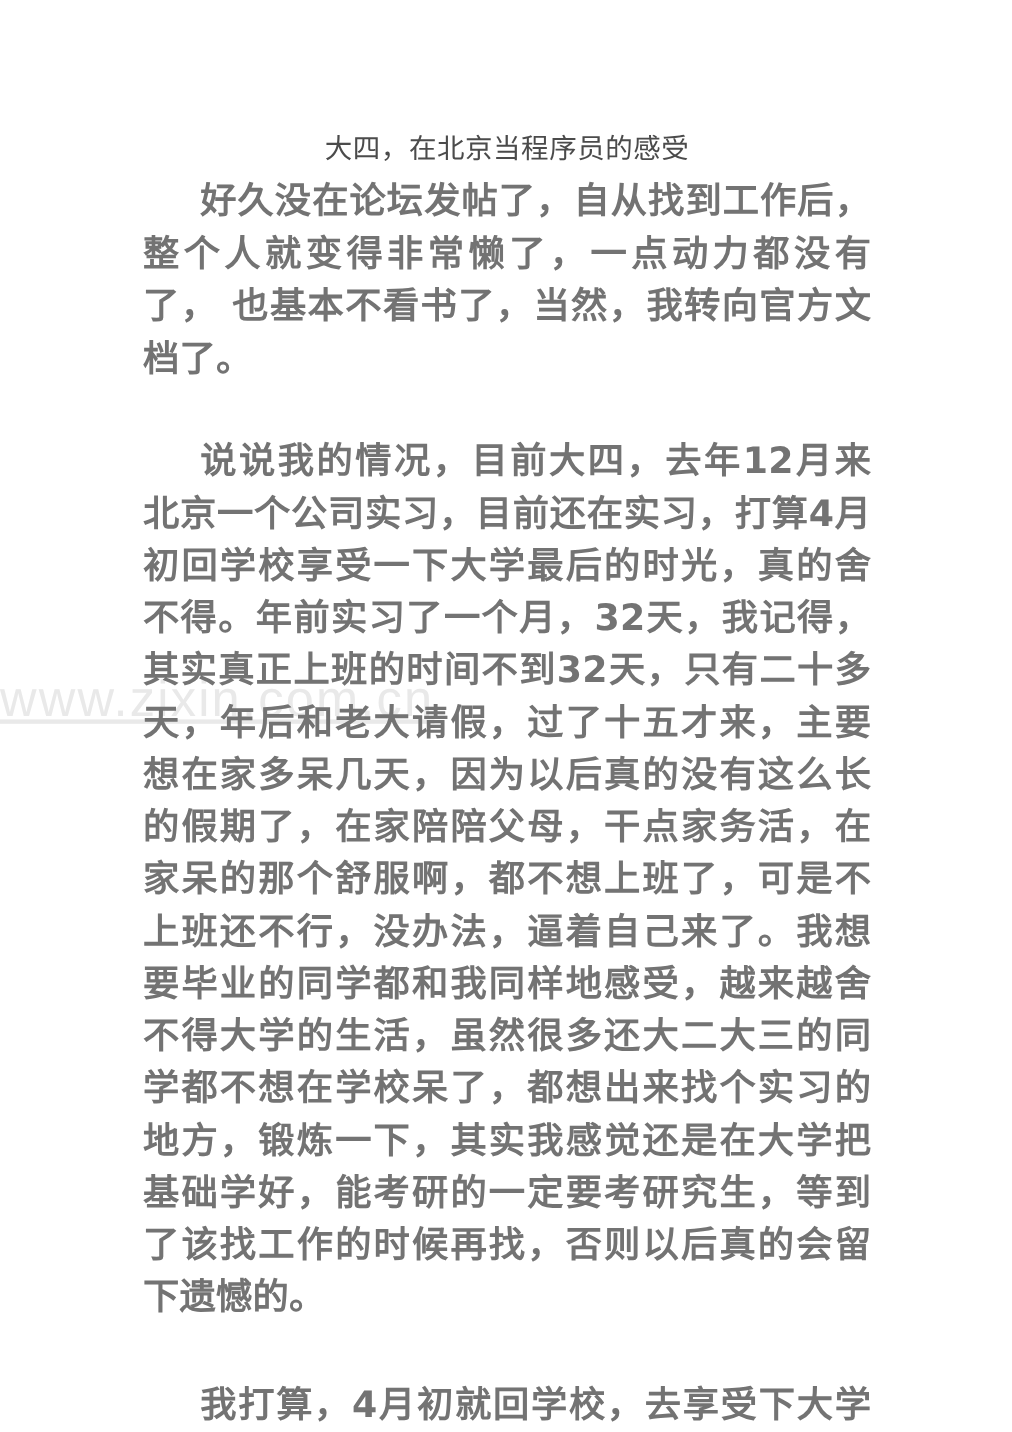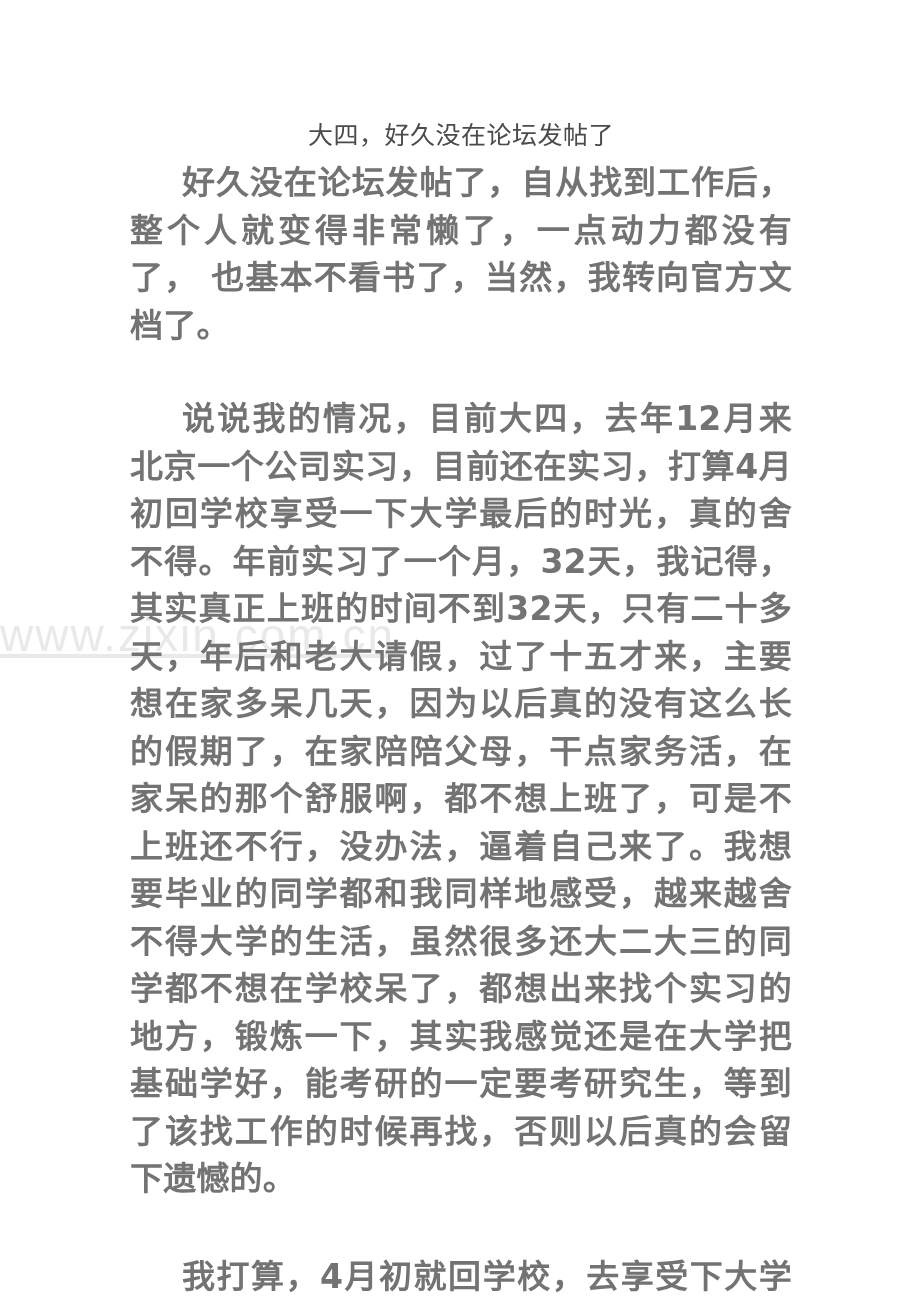--- a/index.html
+++ b/index.html
@@ -77,21 +77,21 @@
 </style>
 </head>
 <body>
 
 <div class="page">
 
   <div class="watermark">www.zixin.com.cn</div>
 
   <div class="doc">
 
-    <h1 class="doc-title">大四，好久没在论坛发帖了</h1>
+    <h1 class="doc-title">大四，在北京当程序员的感受</h1>
 
     <p class="para indent">好久没在论坛发帖了，自从找到工作后，整个人就变得非常懒了，一点动力都没有了， 也基本不看书了，当然，我转向官方文档了。</p>
 
     <div class="gap-md"></div>
 
     <p class="para indent">说说我的情况，目前大四，去年12月来北京一个公司实习，目前还在实习，打算4月初回学校享受一下大学最后的时光，真的舍不得。年前实习了一个月，32天，我记得，其实真正上班的时间不到32天，只有二十多天，年后和老大请假，过了十五才来，主要想在家多呆几天，因为以后真的没有这么长的假期了，在家陪陪父母，干点家务活，在家呆的那个舒服啊，都不想上班了，可是不上班还不行，没办法，逼着自己来了。我想要毕业的同学都和我同样地感受，越来越舍不得大学的生活，虽然很多还大二大三的同学都不想在学校呆了，都想出来找个实习的地方，锻炼一下，其实我感觉还是在大学把基础学好，能考研的一定要考研究生，等到了该找工作的时候再找，否则以后真的会留下遗憾的。</p>
 
     <div class="gap-lg"></div>
 
     <p class="para indent">我打算，4月初就回学校，去享受下大学最后的一段好时光，以后就真的不能再像大学那样，能无忧无虑的生活，玩了。</p>

